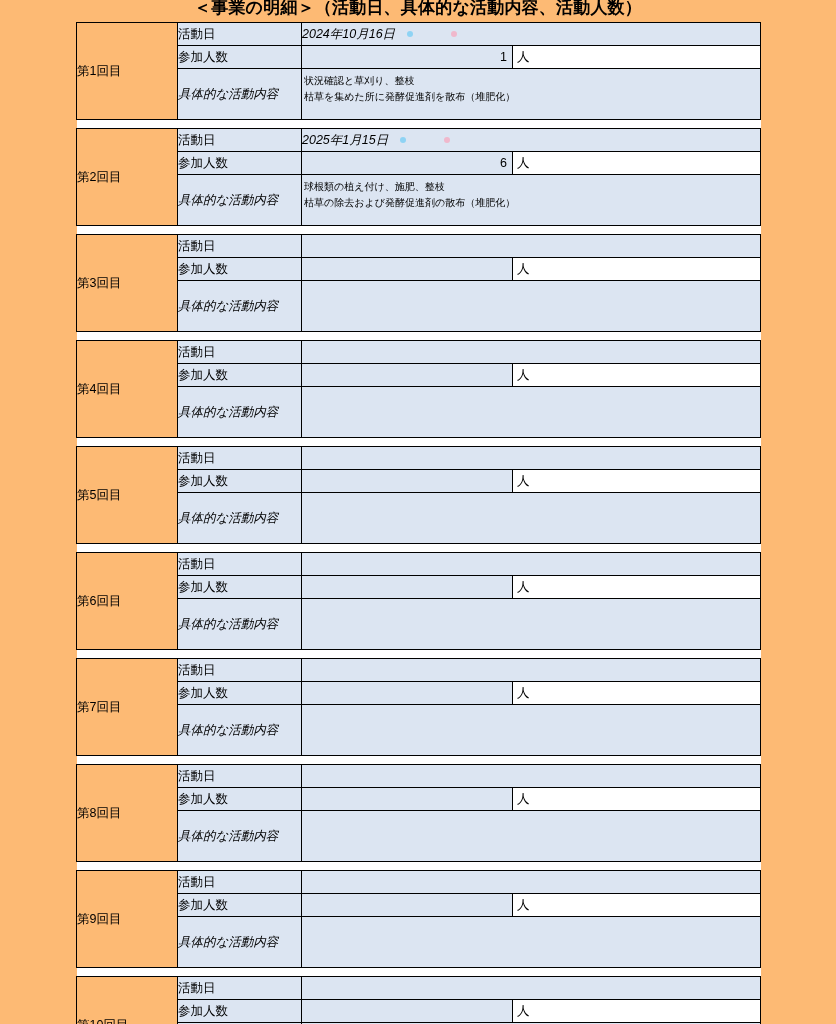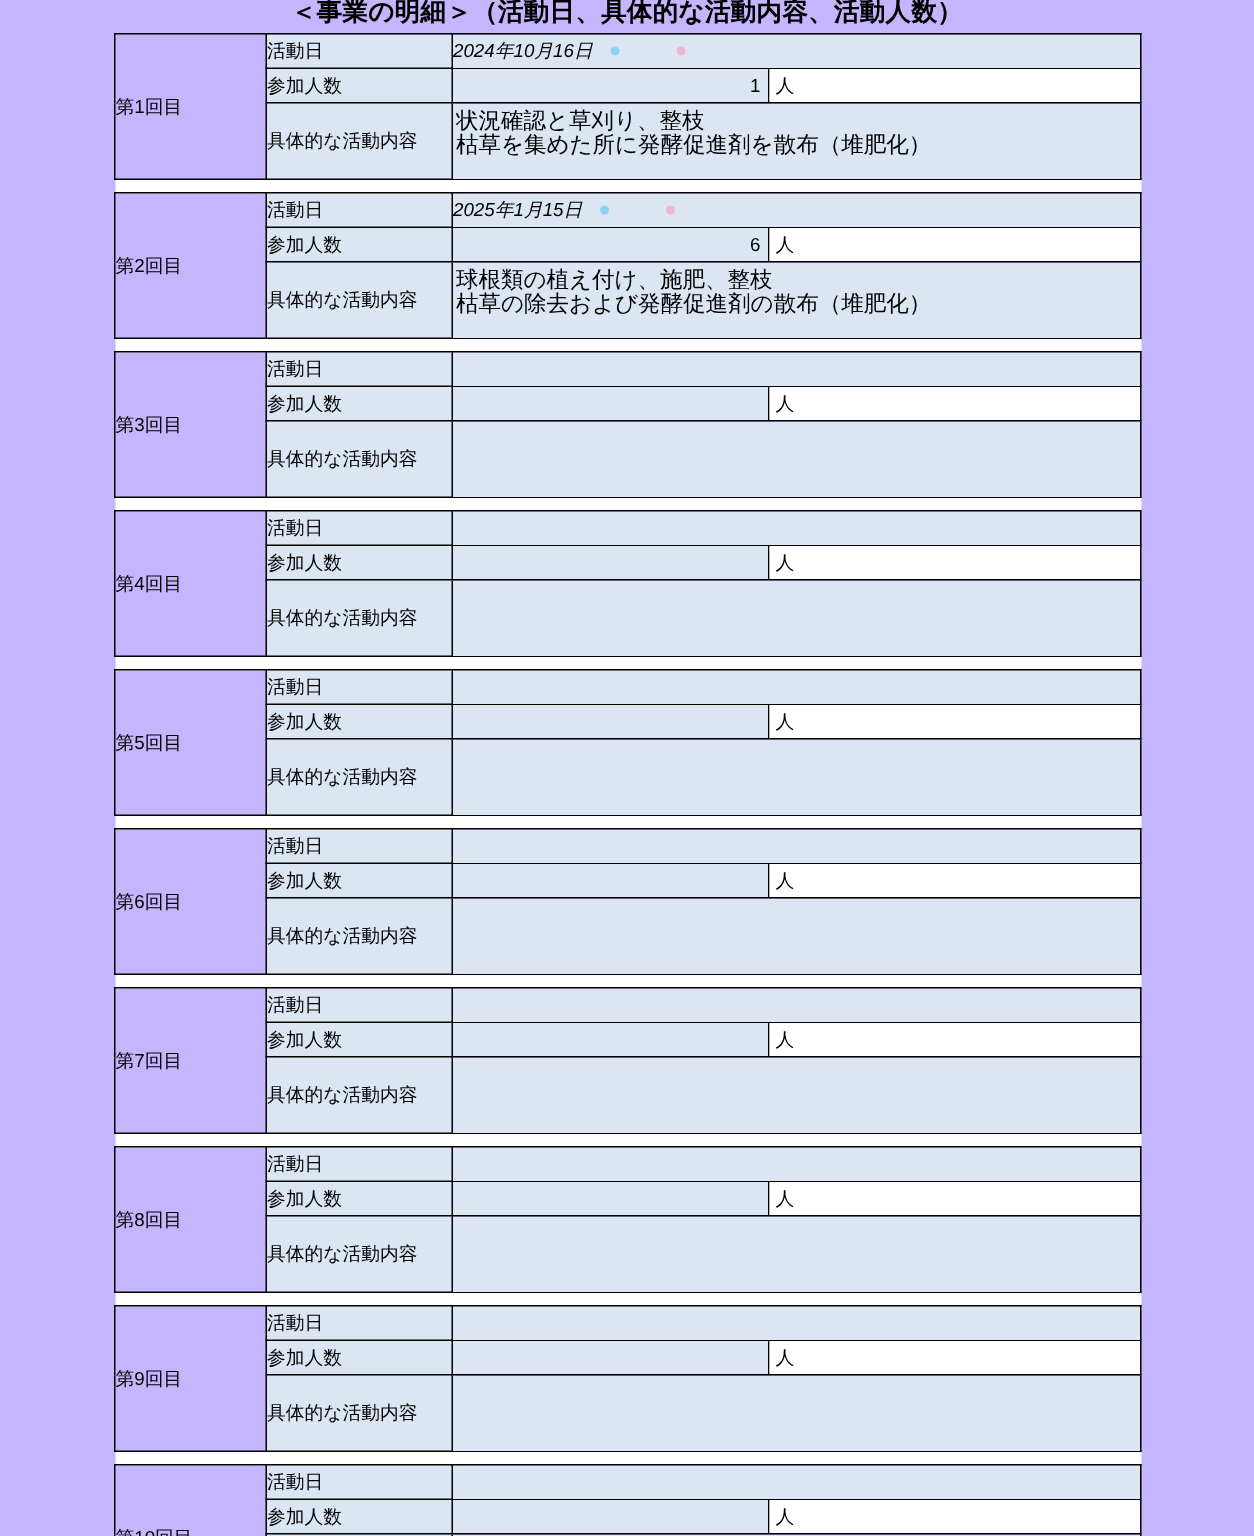--- a/index.html
+++ b/index.html
@@ -11,21 +11,21 @@
     width: 836px;
     height: 1024px;
     font-family: "Liberation Sans", sans-serif;
     color: #000000;
     overflow: hidden;
   }
   .page {
     position: relative;
     width: 836px;
     height: 1024px;
-    background: #c4b5fd;
+    background: #fdba74;
   }
   .doc-title {
     position: absolute;
     top: -4px;
     left: 0;
     width: 836px;
     text-align: center;
     font-size: 17px;
     font-weight: bold;
     letter-spacing: 0.2px;
@@ -59,39 +59,40 @@
     background: #dce5f2;
     padding-left: 6px;
     height: 22px;
     line-height: 22px;
     white-space: nowrap;
     margin-top: 20px;
   }
   .cell-lbl.tall {
     height: 48px;
     line-height: 48px;
+    font-style: italic;
   }
   .cell-val {
     background: #dce5f2;
     height: 22px;
     line-height: 22px;
     padding-left: 4px;
     position: relative;
   }
   .cell-val.content {
     height: 48px;
     line-height: 16px;
     padding-top: 2px;
     vertical-align: top;
   }
   .cell-val.content .text-block {
     padding-left: 2px;
     padding-top: 2px;
     white-space: pre-line;
-    font-size: 15px;
+    font-size: 10px;
   }
   
   .num-row td.num-cell {
     padding: 0;
     height: 22px;
   }
   .num-inner {
     display: flex;
     height: 22px;
     align-items: stretch;

